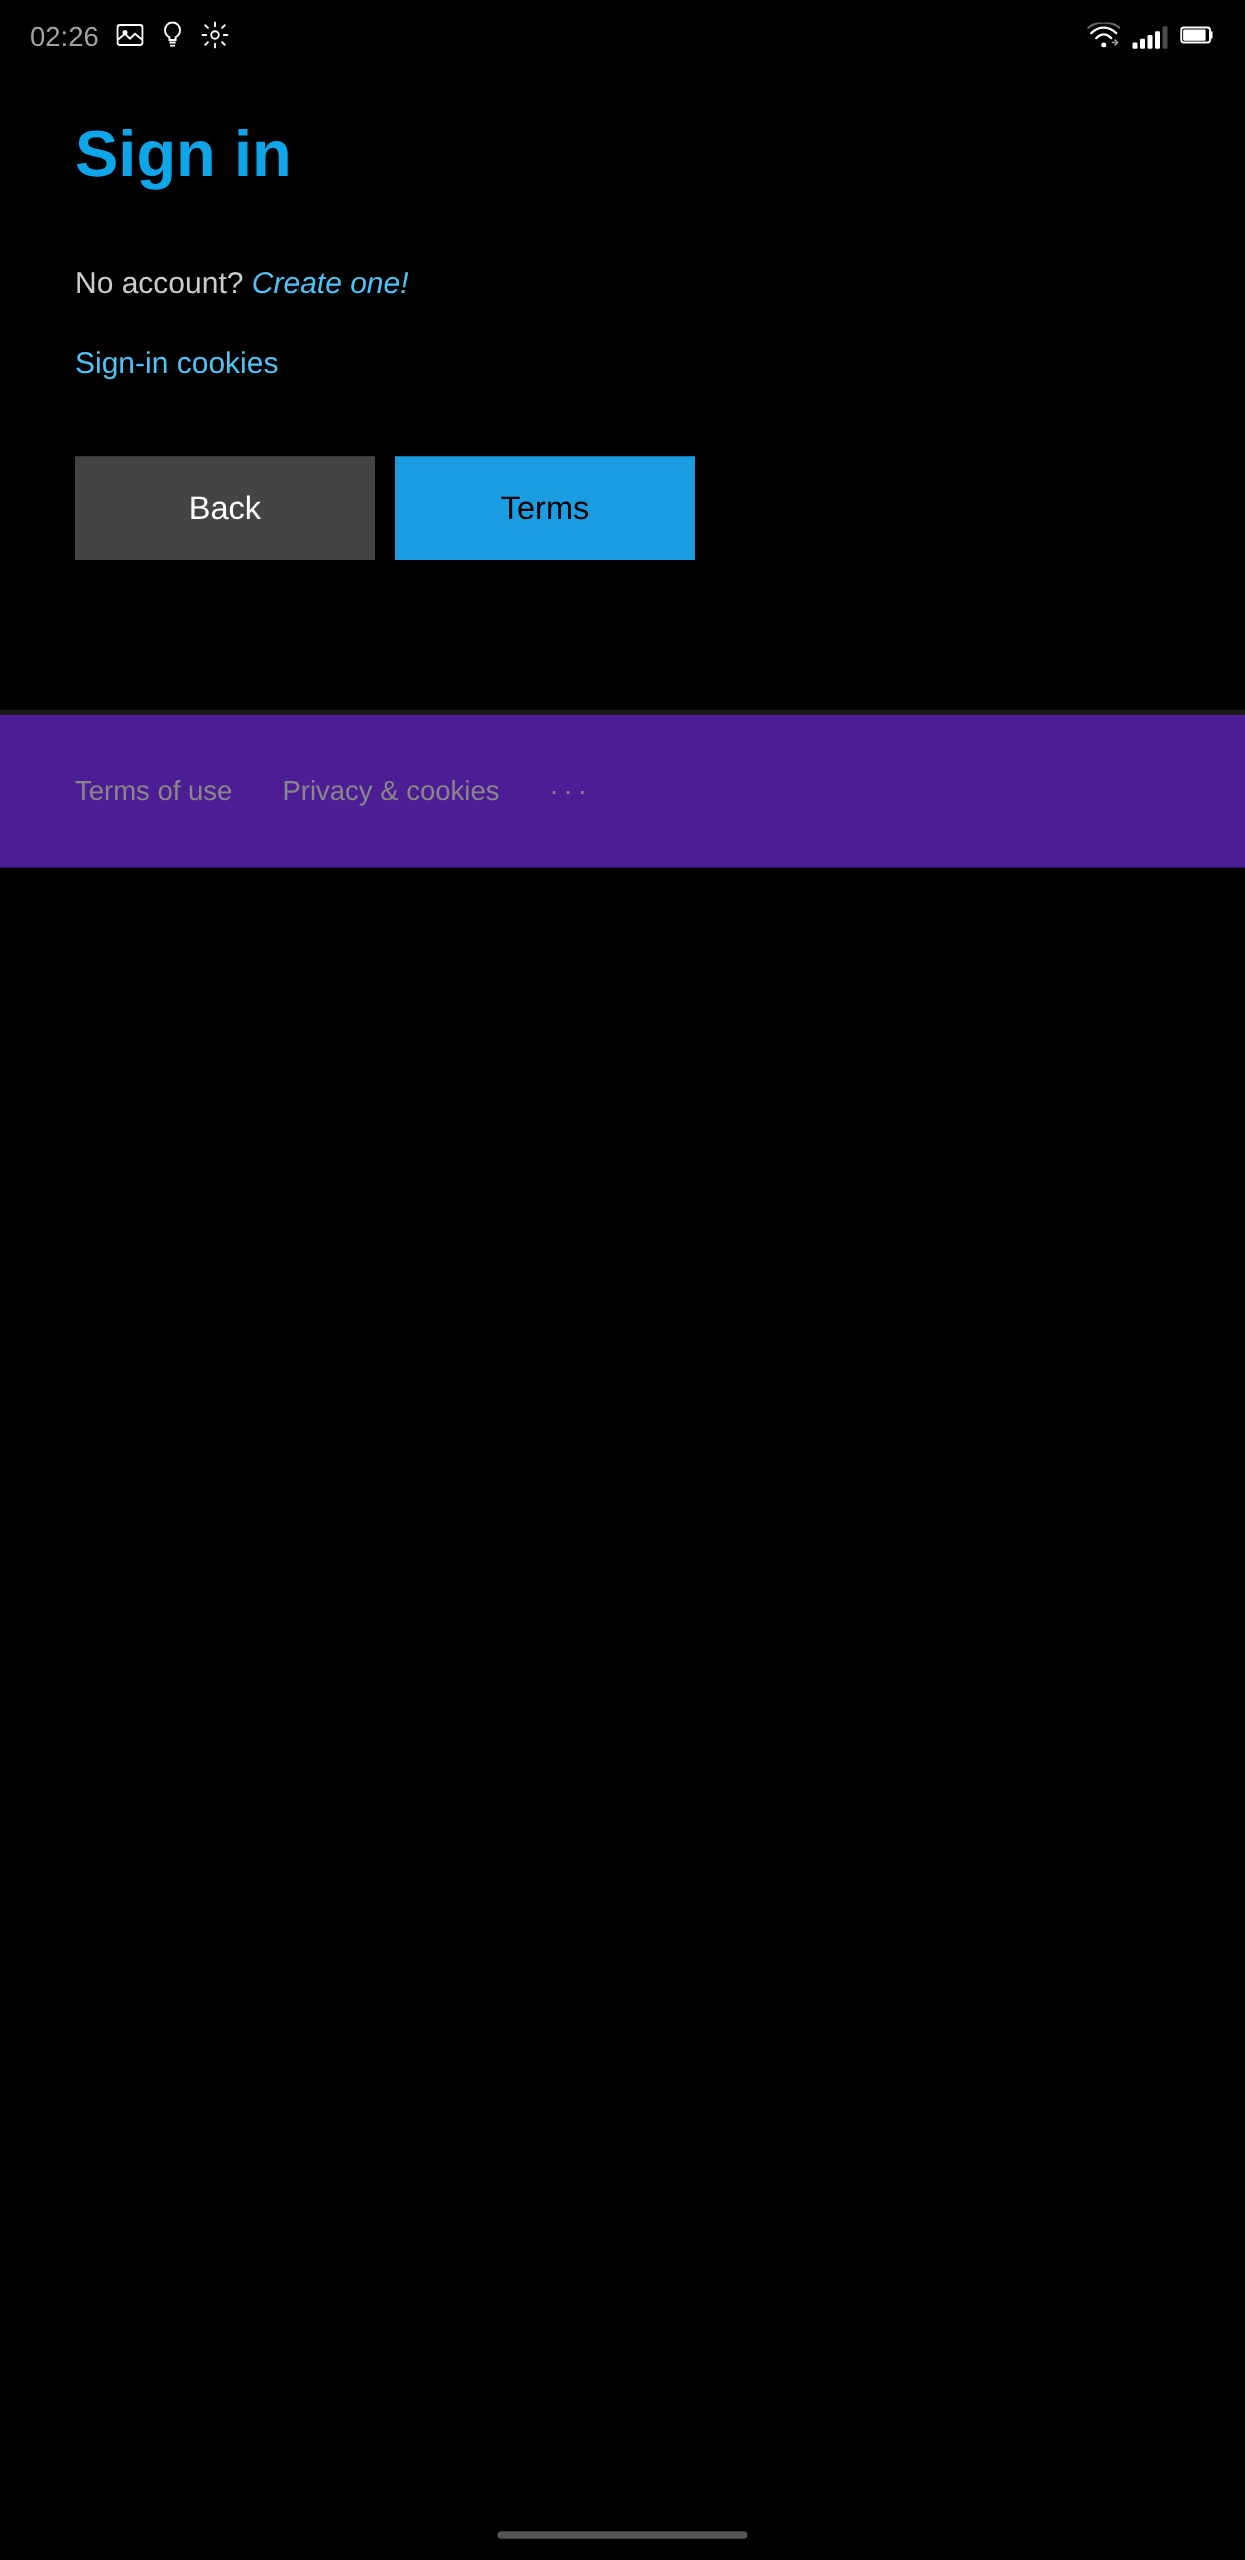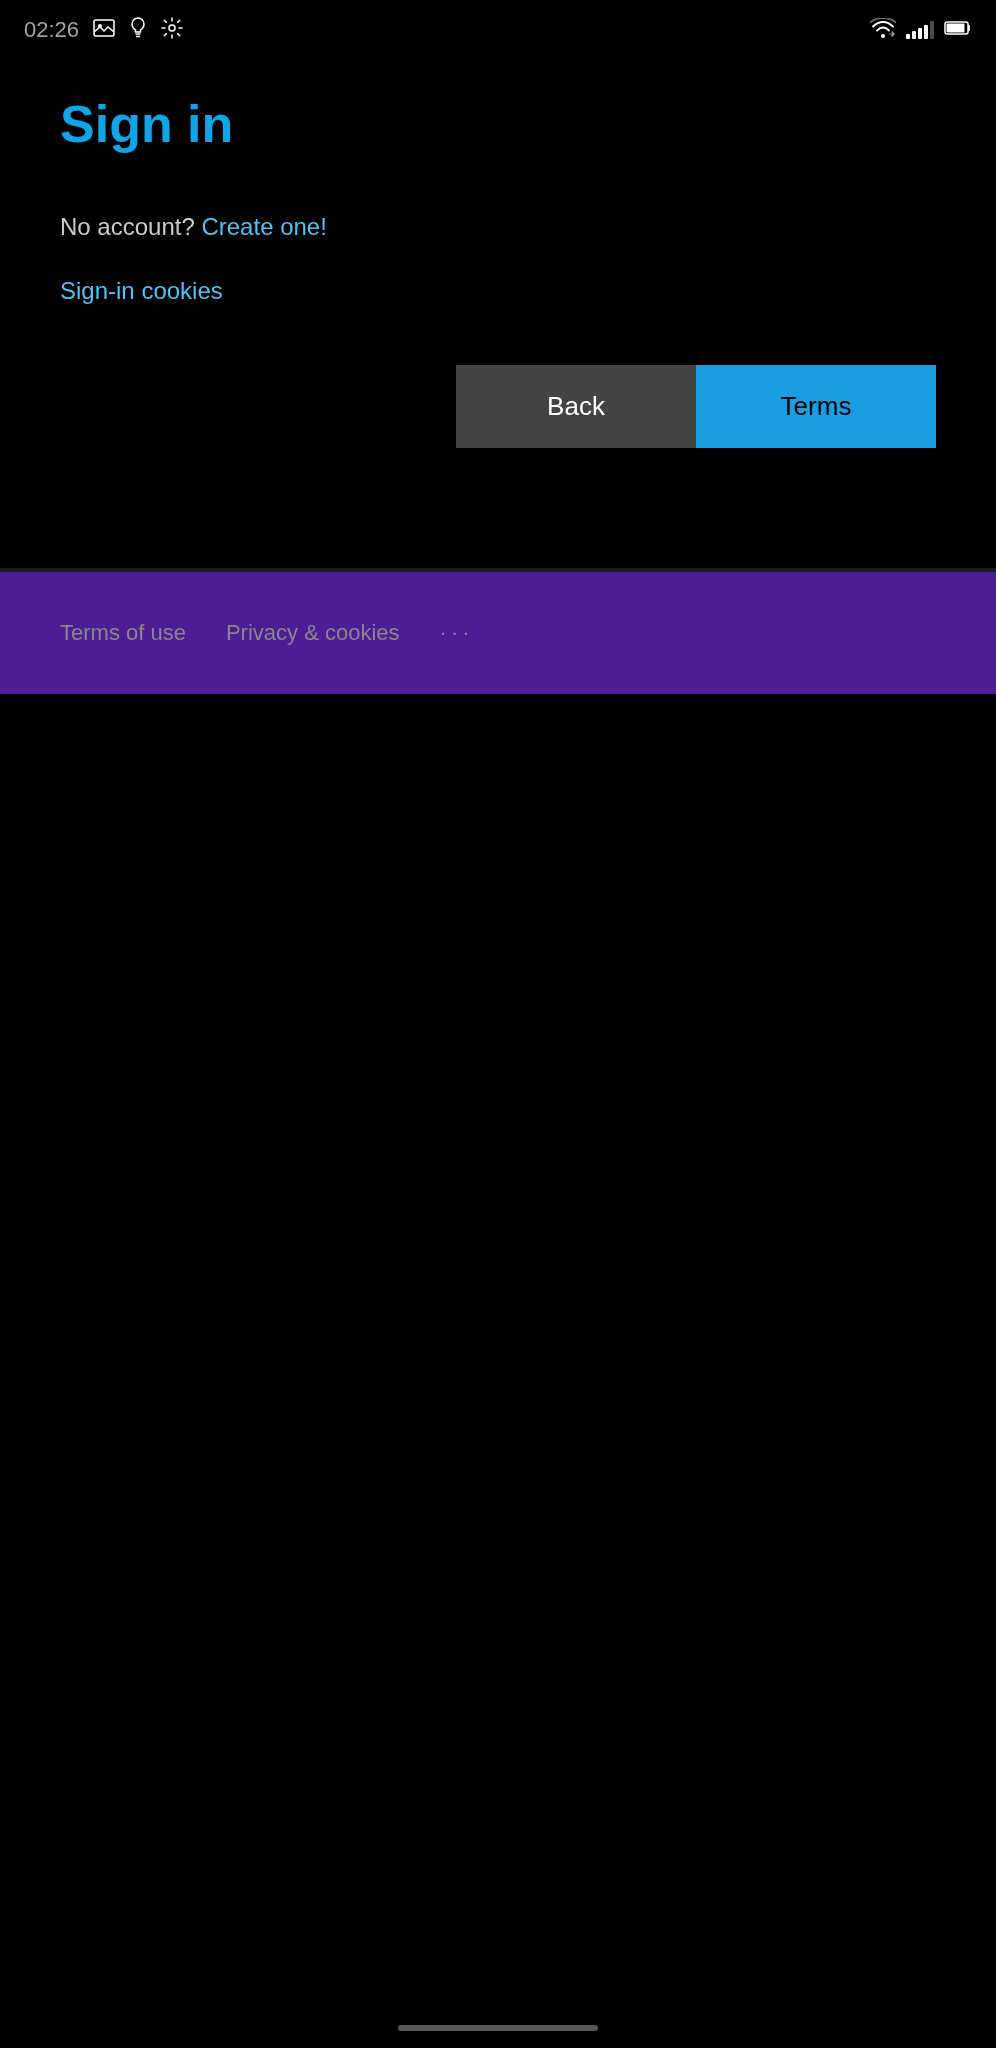--- a/index.html
+++ b/index.html
@@ -138,37 +138,37 @@
     }
 
     .no-account-static {
       color: #cccccc;
     }
 
     .create-one-link {
       color: #4fc3f7;
       cursor: pointer;
       text-decoration: none;
+      font-style: italic;
     }
 
     
     .sign-in-options-link {
       color: #4fc3f7;
       font-size: 24px;
       cursor: pointer;
       text-decoration: none;
       display: inline-block;
       margin-bottom: 60px;
     }
 
     
     .button-row {
       display: flex;
-      justify-content: flex-end;
-      gap: 0;
+      gap: 16px;
       margin-bottom: 60px;
     }
 
     .btn-back {
       background-color: #444444;
       color: #ffffff;
       border: none;
       padding: 26px 52px;
       font-size: 26px;
       cursor: pointer;

